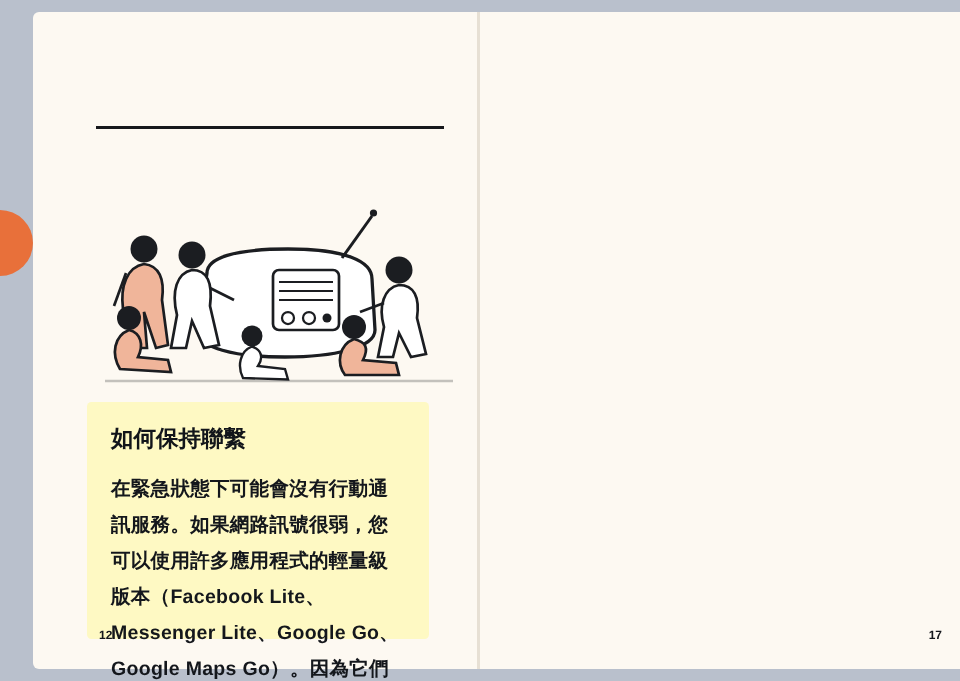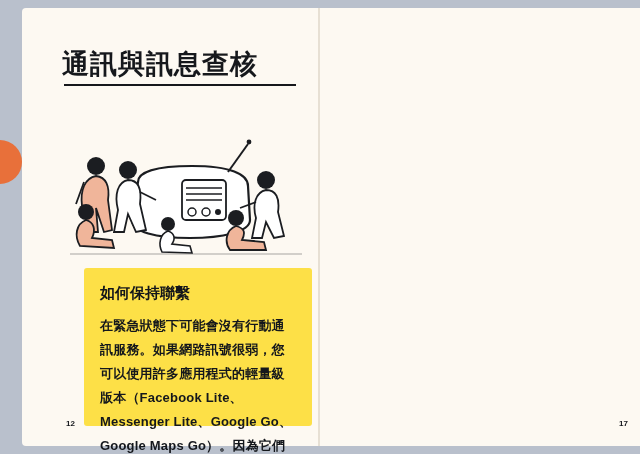--- a/index.html
+++ b/index.html
@@ -91,25 +91,25 @@
   .illustration {
     position: absolute;
     left: 30px;
     top: 112px;
     width: 268px;
     height: 150px;
   }
 
   .blue-box {
     position: absolute;
-    left: 62px;
+    left: 36px;
     top: 260px;
     width: 228px;
     height: 158px;
-    background: #fde047;
+    background: #fef9c3;
     border-radius: 3px;
     padding: 14px 16px;
     box-sizing: border-box;
   }
   .blue-box h2 {
     margin: 0 0 10px 0;
     font-size: 15px;
     font-weight: bold;
     line-height: 1.45;
     color: #12151a;
@@ -136,21 +136,20 @@
 </head>
 <body>
 
 <div class="spread">
 
   <div class="orange-left"></div>
   <div class="orange-right"></div>
 
   <div class="page page-left">
 
-    <div class="chapter-title">通訊與訊息查核</div>
     <div class="title-rule"></div>
 
     <div class="illustration">
       <svg width="268" height="150" viewBox="0 0 268 150" xmlns="http://www.w3.org/2000/svg">
 
         <path d="M86 62 C86 52, 104 46, 140 46 C178 46, 196 54, 196 66 L198 100 C198 112, 170 118, 138 118 C104 118, 80 112, 80 100 Z" fill="#ffffff" stroke="#1b1d21" stroke-width="2.2"></path>
 
         <rect x="130" y="60" width="44" height="40" rx="4" fill="#ffffff" stroke="#1b1d21" stroke-width="1.8"></rect>
         <line x1="134" y1="68" x2="170" y2="68" stroke="#1b1d21" stroke-width="1.3"></line>
         <line x1="134" y1="74" x2="170" y2="74" stroke="#1b1d21" stroke-width="1.3"></line>

